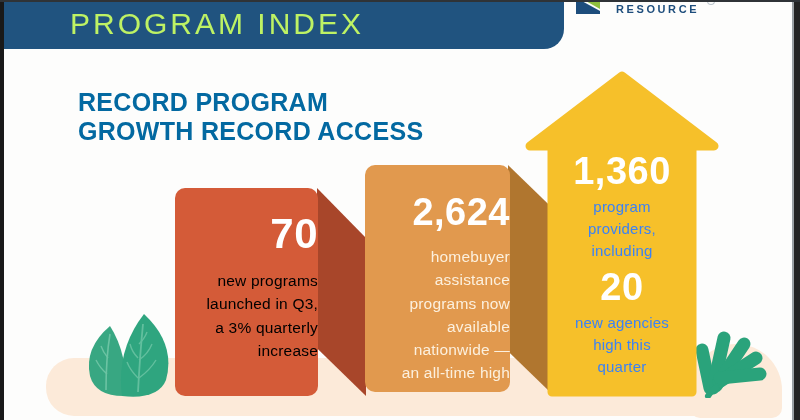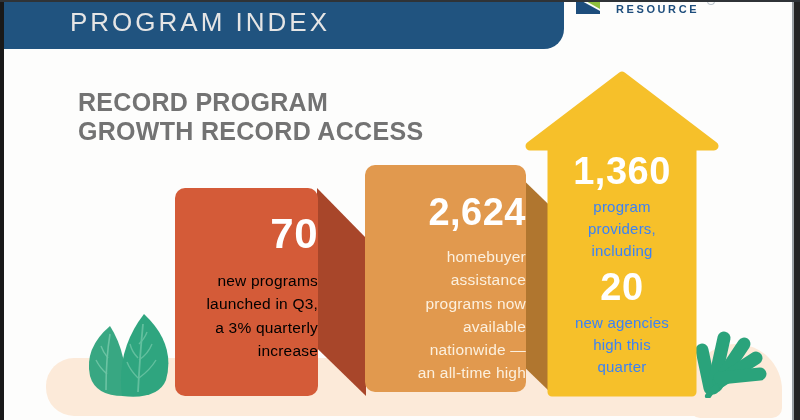--- a/index.html
+++ b/index.html
@@ -9,54 +9,54 @@
   
   .edge{position:absolute;z-index:50;}
   .edge-left{left:0;top:0;width:4px;height:420px;background:#191919;}
   .edge-right-light{right:6px;top:0;width:2px;height:420px;background:#9aa0a4;}
   .edge-right{right:0;top:0;width:6px;height:420px;background:#232323;}
   .edge-top{left:0;top:0;width:800px;height:2px;background:#2f3337;}
 
   
   .band{position:absolute;left:4px;top:2px;width:560px;height:47px;background:#20537f;
         border-radius:0 0 20px 0;z-index:5;}
-  .band-label{position:absolute;left:66px;top:5px;font-size:26px;font-weight:400;
-        color:#e5e5e5;letter-spacing:3px;white-space:nowrap;}
+  .band-label{position:absolute;left:66px;top:5px;font-size:30px;font-weight:400;
+        color:#bef264;letter-spacing:3px;white-space:nowrap;}
 
   
   .logo{position:absolute;left:576px;top:0;height:18px;z-index:6;}
   .logo-mark{position:absolute;left:0;top:0;width:24px;height:14px;}
   .logo-text{position:absolute;left:40px;top:3px;font-size:11px;font-weight:700;
         color:#1d4d7c;letter-spacing:2.6px;white-space:nowrap;}
   .logo-reg{position:absolute;left:131px;top:0;width:6px;height:4px;border:1px solid #bcc6cd;
         border-top:none;border-radius:0 0 4px 4px;}
 
   
-  .headline{position:absolute;left:78px;top:88px;color:#737373;font-size:25px;font-weight:700;
+  .headline{position:absolute;left:78px;top:88px;color:#0369a1;font-size:25px;font-weight:700;
         line-height:1.16;letter-spacing:.3px;white-space:nowrap;z-index:5;}
 
   
   .ground{position:absolute;left:46px;top:358px;width:726px;height:58px;background:#fcead9;
         border-radius:28px;z-index:1;}
   .ground-hump{position:absolute;left:690px;top:344px;width:92px;height:74px;background:#fcead9;
         border-radius:46px 46px 10px 10px;z-index:1;}
 
   .deco{position:absolute;z-index:2;}
   .leaves-left{left:76px;top:296px;}
   .leaf-right{left:686px;top:318px;}
 
   
   .shadow{position:absolute;z-index:3;}
   .shadow-1{left:317px;top:188px;width:49px;height:208px;background:#a8462a;
         clip-path:polygon(0 0,100% 24%,100% 100%,0 77%);}
   .shadow-2{left:508px;top:165px;width:42px;height:227px;background:#b0762f;
         clip-path:polygon(0 0,100% 18%,100% 100%,0 82%);}
   .bar{position:absolute;z-index:4;border-radius:10px;text-align:right;color:#fff;}
   .bar-1{left:175px;top:188px;width:143px;height:208px;background:#d45b38;}
-  .bar-2{left:365px;top:165px;width:161px;height:227px;background:#e1994e;}
+  .bar-2{left:365px;top:165px;width:145px;height:227px;background:#e1994e;}
   .big-num{font-weight:700;color:#ffffff;letter-spacing:.5px;}
   .bar-1 .big-num{font-size:42px;margin-top:22px;}
   .bar-2 .big-num{font-size:38px;margin-top:26px;}
   .bar-body{font-size:15.5px;line-height:1.5;white-space:pre-line;margin-top:11px;
         font-weight:500;letter-spacing:.2px;}
   .bar-1 .bar-body{color:#000000;}
   .bar-2 .bar-body{color:#fcf0de;}
 
   
   .arrow-svg{position:absolute;left:520px;top:68px;z-index:4;}

